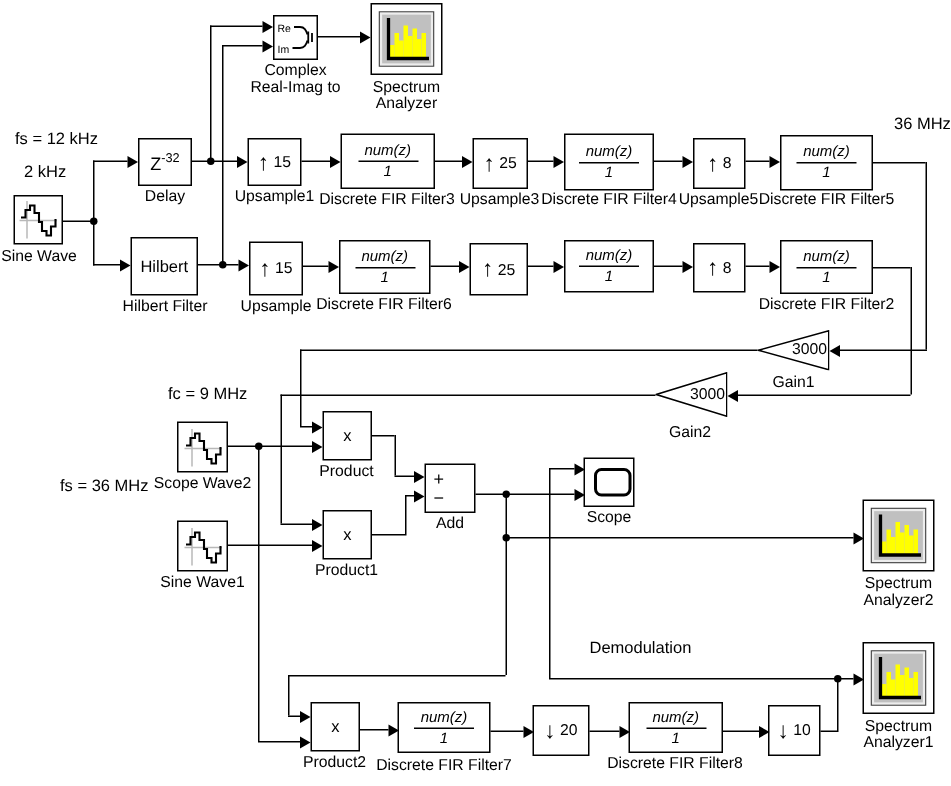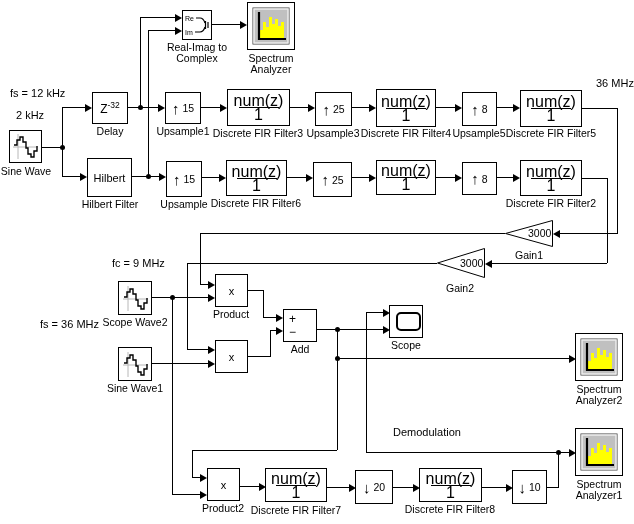--- a/index.html
+++ b/index.html
@@ -9,21 +9,21 @@
        display:flex;align-items:center;justify-content:center;}
   .cap{position:absolute;width:130px;text-align:center;font-size:10.5px;line-height:11px;}
   .ann{position:absolute;font-size:11px;white-space:nowrap;}
   .h{position:absolute;height:1px;background:#000;}
   .v{position:absolute;width:1px;background:#000;}
   .ar{position:absolute;width:0;height:0;border-top:4px solid transparent;
       border-bottom:4px solid transparent;border-left:7px solid #000;}
   .al{position:absolute;width:0;height:0;border-top:4px solid transparent;
       border-bottom:4px solid transparent;border-right:7px solid #000;}
   .dot{position:absolute;width:5px;height:5px;border-radius:50%;background:#000;}
-  .frac{display:flex;flex-direction:column;align-items:center;font-size:16px;line-height:13px;}
+  .frac{display:flex;flex-direction:column;align-items:center;font-size:10px;line-height:13px;font-style:italic;}
   .frac .bar{width:40px;height:1px;background:#000;margin:0;}
   .ud{display:flex;align-items:center;font-size:10.5px;}
   .ud .gl{font-size:15px;line-height:15px;margin-right:3px;}
   .dl{font-size:12px;} .dl sup{font-size:8.5px;}
   .gain{position:absolute;}
   .gain span{position:absolute;font-size:10.5px;text-align:right;}
   .pm{position:absolute;font-size:12px;line-height:10px;}
   svg{display:block;}
 </style>
 </head>
@@ -61,22 +61,22 @@
     <svg width="28" height="28" viewBox="0 0 28 28">
       <text x="2" y="10" font-size="7" font-family="Liberation Sans,sans-serif">Re</text>
       <text x="2" y="24" font-size="7" font-family="Liberation Sans,sans-serif">Im</text>
       <path d="M13,7 H17 C20,7 21,9 22,12" fill="none" stroke="#000" stroke-width="1.2"></path>
       <path d="M12,21 H17 C20,21 21,19 22,16" fill="none" stroke="#000" stroke-width="1.2"></path>
       <line x1="22.5" y1="10" x2="22.5" y2="18" stroke="#000" stroke-width="1.2"></line>
       <line x1="25" y1="11" x2="25" y2="17" stroke="#000" stroke-width="1.2"></line>
     </svg>
   </div>
   <div class="cap" style="left:132px;top:42px">
+    <span style="display:block">Complex</span>
     <span style="display:block">Real-Imag to</span>
-    <span style="display:block">Complex</span>
   </div>
 
   <div class="blk" style="left:247px;top:2px;width:48px;height:48px">
     <svg width="46" height="46" viewBox="0 0 46 46">
       <rect x="5" y="5" width="36" height="36" fill="#c0c0c0" stroke="#404040" stroke-width="1"></rect>
       <rect x="6" y="6" width="34" height="34" fill="none" stroke="#ededed" stroke-width="1.5"></rect>
       <rect x="12" y="27" width="3" height="9" fill="#ffff00"></rect>
         <rect x="15" y="19" width="3" height="17" fill="#ffff00"></rect>
       <rect x="18" y="24" width="3" height="12" fill="#ffff00"></rect>
         <rect x="21" y="14" width="3" height="22" fill="#ffff00"></rect>
@@ -226,20 +226,21 @@
   <div class="cap" style="left:70px;top:383px">Sine Wave1</div>
 
   <div class="blk" style="left:215px;top:274px;width:33px;height:33px">
     <span style="font-size:11px">x</span>
   </div>
   <div class="cap" style="left:166px;top:309px">Product</div>
 
   <div class="blk" style="left:215px;top:340px;width:33px;height:33px">
     <span style="font-size:11px">x</span>
   </div>
+  <div class="cap" style="left:166px;top:375px">Product1</div>
 
   <div class="blk" style="left:283px;top:309px;width:34px;height:33px">
     <span class="pm" style="left:5px;top:4px">+</span>
     <span class="pm" style="left:5px;top:17px">−</span>
   </div>
   <div class="cap" style="left:235px;top:344px">Add</div>
 
   <div class="blk" style="left:389px;top:305px;width:34px;height:33px">
     <div style="position:absolute;left:6px;top:6px;width:21px;height:15px;border:2px solid #000;border-radius:5px"></div>
   </div>

